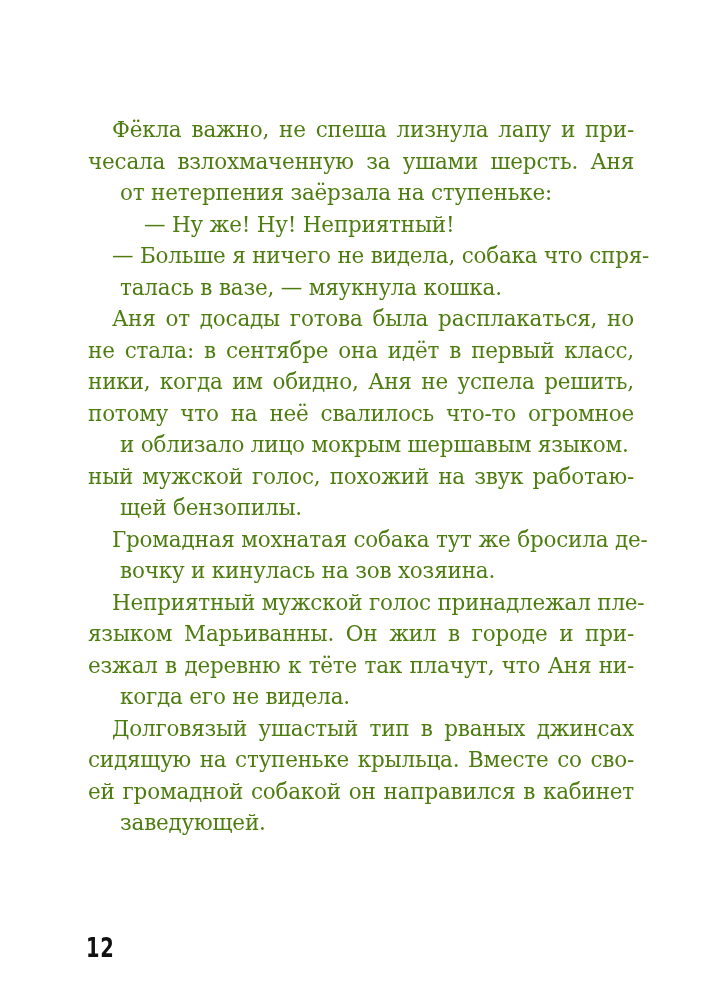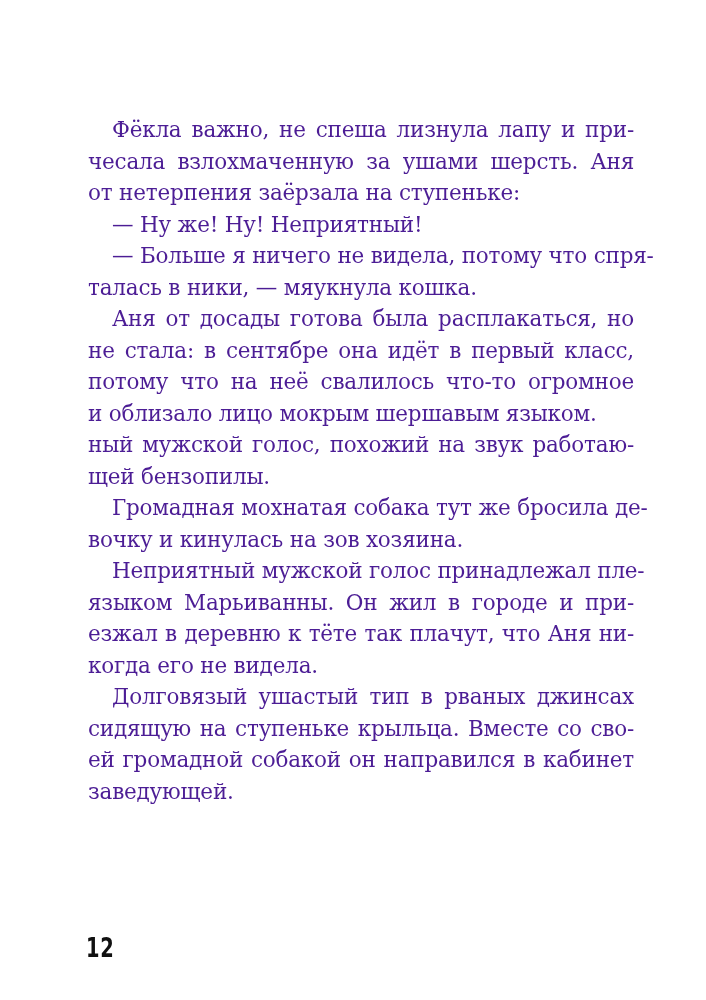--- a/index.html
+++ b/index.html
@@ -20,37 +20,38 @@
       background: #ffffff;
     }
     .text-block {
       position: absolute;
       left: 88px;
       top: 114px;
       width: 546px;
       font-family: "DejaVu Serif", "Liberation Serif", serif;
       font-size: 21.5px;
       line-height: 31.5px;
-      color: #4c1d95;
+      color: #4d7c0f;
       letter-spacing: -0.2px;
     }
     .line {
       display: block;
       height: 31.5px;
       white-space: nowrap;
       text-align: justify;
       text-align-last: justify;
       word-spacing: 0px;
       overflow: visible;
     }
     .line.indent {
       padding-left: 24px;
     }
     .line.last {
       text-align-last: left;
+      margin-left: 32px;
     }
     .page-number {
       position: absolute;
       left: 86px;
       top: 932px;
       font-family: "DejaVu Sans", "Liberation Sans", sans-serif;
       font-weight: bold;
       font-size: 27px;
       line-height: 32px;
       color: #111111;
@@ -61,24 +62,25 @@
   </style>
 </head>
 <body>
 
 <div class="page">
   <div class="text-block">
     <span class="line indent">Фёкла важно, не спеша лизнула лапу и при-</span>
     <span class="line">чесала взлохмаченную за ушами шерсть. Аня</span>
     <span class="line last">от нетерпения заёрзала на ступеньке:</span>
     <span class="line indent last">— Ну же! Ну! Неприятный!</span>
-    <span class="line indent">— Больше я ничего не видела, потому что спря-</span>
-    <span class="line last">талась в ники, — мяукнула кошка.</span>
+    <span class="line indent">— Больше я ничего не видела, собака что спря-</span>
+    <span class="line last">талась в вазе, — мяукнула кошка.</span>
     <span class="line indent">Аня от досады готова была расплакаться, но</span>
     <span class="line">не стала: в сентябре она идёт в первый класс,</span>
+    <span class="line">ники, когда им обидно, Аня не успела решить,</span>
     <span class="line">потому что на неё свалилось что-то огромное</span>
     <span class="line last">и облизало лицо мокрым шершавым языком.</span>
     <span class="line">ный мужской голос, похожий на звук работаю-</span>
     <span class="line last">щей бензопилы.</span>
     <span class="line indent">Громадная мохнатая собака тут же бросила де-</span>
     <span class="line last">вочку и кинулась на зов хозяина.</span>
     <span class="line indent">Неприятный мужской голос принадлежал пле-</span>
     <span class="line">языком Марьиванны. Он жил в городе и при-</span>
     <span class="line">езжал в деревню к тёте так плачут, что Аня ни-</span>
     <span class="line last">когда его не видела.</span>

